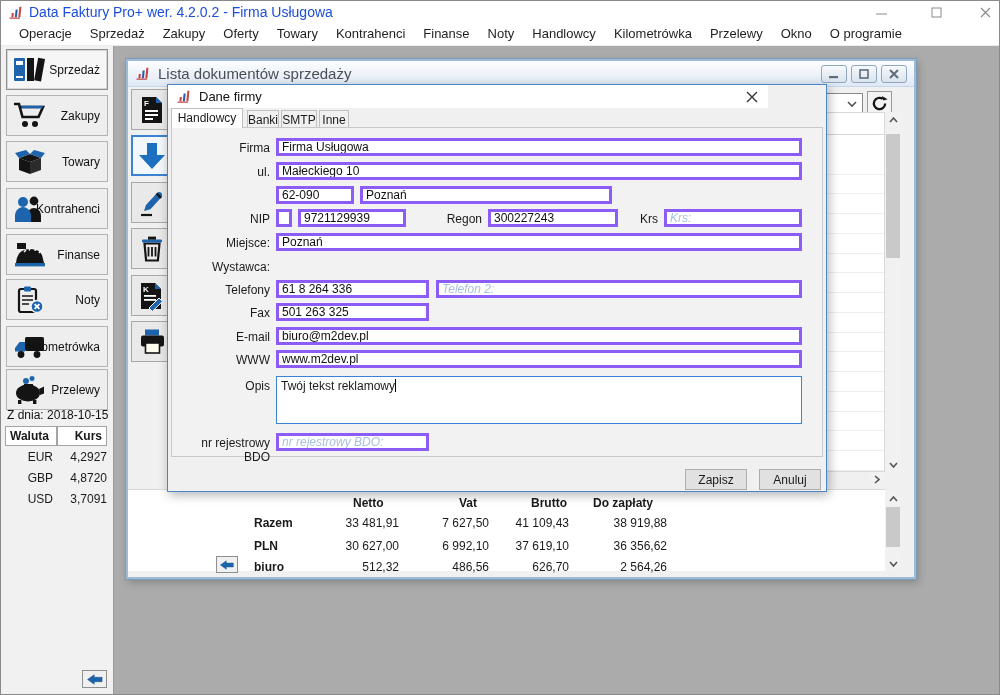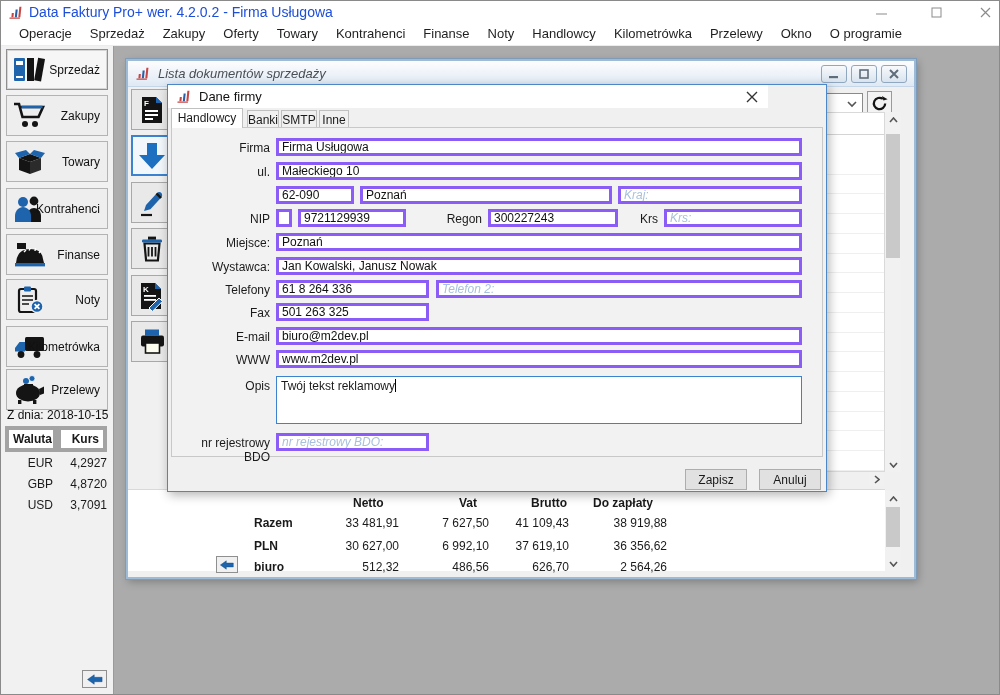--- a/index.html
+++ b/index.html
@@ -18,33 +18,33 @@
   .menu-item { padding:3px 8px; font-size:13px; color:#1f1f1f; white-space:nowrap; }
   
   .sidebar { left:0; top:45px; width:113px; height:650px; background:#f1f1f1; border-right:1px solid #9a9a9a; }
   .side-btn { position:absolute; left:5px; width:102px; height:41px; background:#eeeeee; border:1px solid #b3b3b3; display:flex; align-items:center; }
   .side-btn.active { background:#f6f6f6; border:1px solid #8f8f8f; box-shadow:0 0 0 1px #d5d5d5 inset; }
   .side-btn .icn { margin-left:5px; width:36px; height:32px; flex:none; }
   .side-btn .lbl { position:absolute; right:7px; font-size:12px; color:#111; }
   .rates-date { position:absolute; left:6px; top:362px; font-size:12px; color:#111; }
   .rates { position:absolute; left:4px; top:380px; width:104px; font-size:12px; }
   .rates .hdr { display:flex; font-weight:bold; }
-  .rates .hdr div { background:#fff; border:4px solid #a3a3a3; padding:2px 4px; }
+  .rates .hdr div { background:#fff; border:1px solid #a3a3a3; padding:2px 4px; }
   .rates .hdr .c1 { width:52px; }
   .rates .hdr .c2 { width:50px; text-align:right; }
   .rates .row { display:flex; padding:4px 0 3px 0; }
   .rates .row .c1 { width:48px; text-align:right; }
   .rates .row .c2 { width:54px; text-align:right; }
   .mini-btn { position:absolute; width:25px; height:18px; background:#f0f0f0; border:1px solid #8f8f8f; display:flex; align-items:center; justify-content:center; }
   
   .mdi { left:125px; top:58px; width:790px; height:520px; background:#f0f0f0;
          border:2px solid #9dbbd6; box-shadow:0 0 0 1px #7e9cb8, 2px 3px 8px rgba(0,0,0,.25); }
   .mdi-titlebar { position:absolute; left:0; top:0; width:786px; height:26px;
          background:linear-gradient(#fdfdfe,#dfe9f4); border-bottom:1px solid #c4d6e8; display:flex; align-items:center; }
-  .mdi-titlebar .title { margin-left:8px; font-size:13px; color:#4a4f55;font-style:italic; }
+  .mdi-titlebar .title { margin-left:8px; font-size:15px; color:#4a4f55; }
   .mdi-btn { position:absolute; top:4px; width:26px; height:18px; border:1px solid #8fa8c0; border-radius:3px;
          background:linear-gradient(#f8fafc,#d9e3ee); display:flex; align-items:center; justify-content:center; }
   .mdi-content { position:absolute; left:0; top:26px; width:786px; height:490px; background:#f0f0f0; }
   .tool-btn { position:absolute; left:3px; width:41px; height:41px; background:#e9e9e9; border:1px solid #a8a8a8; display:flex; align-items:center; justify-content:center; }
   .tool-btn.selected { border:2px solid #3b82d0; background:#f2f7fc; }
   .combo { position:absolute; left:645px; top:6px; width:90px; height:21px; background:#fff; border:1px solid #8a8a8a; }
   .refresh-btn { position:absolute; left:739px; top:4px; width:25px; height:24px; background:#f3f3f3; border:1px solid #9a9a9a; display:flex; align-items:center; justify-content:center; }
   .list-panel { position:absolute; left:45px; top:25px; width:712px; height:360px; background:#fff; border:1px solid #d9d9d9; }
   .list-hdr { position:absolute; left:0; top:0; width:710px; height:22px; border-bottom:1px solid #d4d4d4; }
   .list-hdr .bn { position:absolute; left:529px; top:4px; width:40px; font-size:11px; color:#222; border-left:1px solid #e0e0e0; padding-left:4px; height:18px; }
@@ -512,35 +512,33 @@
     <div class="tab-panel"></div>
 
     <div class="flabel" style="left:6px;top:56px">Firma</div>
     <input class="fld" style="left: 108px; top: 53px; width: 526px;" value="Firma Usługowa">
 
     <div class="flabel" style="left:6px;top:80px">ul.</div>
     <input class="fld" style="left: 108px; top: 77px; width: 526px;" value="Małeckiego 10">
 
     <input class="fld" style="left: 108px; top: 101px; width: 78px;" value="62-090">
     <input class="fld" style="left: 192px; top: 101px; width: 252px;" value="Poznań">
-    <input class="fld" style="left: 450px; top: 101px; width: 184px;" placeholder="Kraj:">
 
     <div class="flabel" style="left:6px;top:127px">NIP</div>
     <input class="fld" style="left: 108px; top: 124px; width: 16px; padding: 0px;">
     <input class="fld" style="left: 130px; top: 124px; width: 108px;" value="9721129939">
     <div class="flabel" style="left:244px;top:127px;width:70px">Regon</div>
     <input class="fld" style="left: 320px; top: 124px; width: 130px;" value="300227243">
     <div class="flabel" style="left:456px;top:127px;width:34px">Krs</div>
     <input class="fld" style="left: 496px; top: 124px; width: 138px;" placeholder="Krs:">
 
     <div class="flabel" style="left:6px;top:151px">Miejsce:</div>
     <input class="fld" style="left: 108px; top: 148px; width: 526px;" value="Poznań">
 
     <div class="flabel" style="left:6px;top:175px">Wystawca:</div>
-    <input class="fld" style="left: 108px; top: 172px; width: 526px;" value="Jan Kowalski, Janusz Nowak">
 
     <div class="flabel" style="left:6px;top:198px">Telefony</div>
     <input class="fld" style="left: 108px; top: 195px; width: 153px;" value="61 8 264 336">
     <input class="fld" style="left: 268px; top: 195px; width: 366px;" placeholder="Telefon 2:">
 
     <div class="flabel" style="left:6px;top:221px">Fax</div>
     <input class="fld" style="left: 108px; top: 218px; width: 153px;" value="501 263 325">
 
     <div class="flabel" style="left:6px;top:245px">E-mail</div>
     <input class="fld" style="left: 108px; top: 242px; width: 526px;" value="biuro@m2dev.pl">

